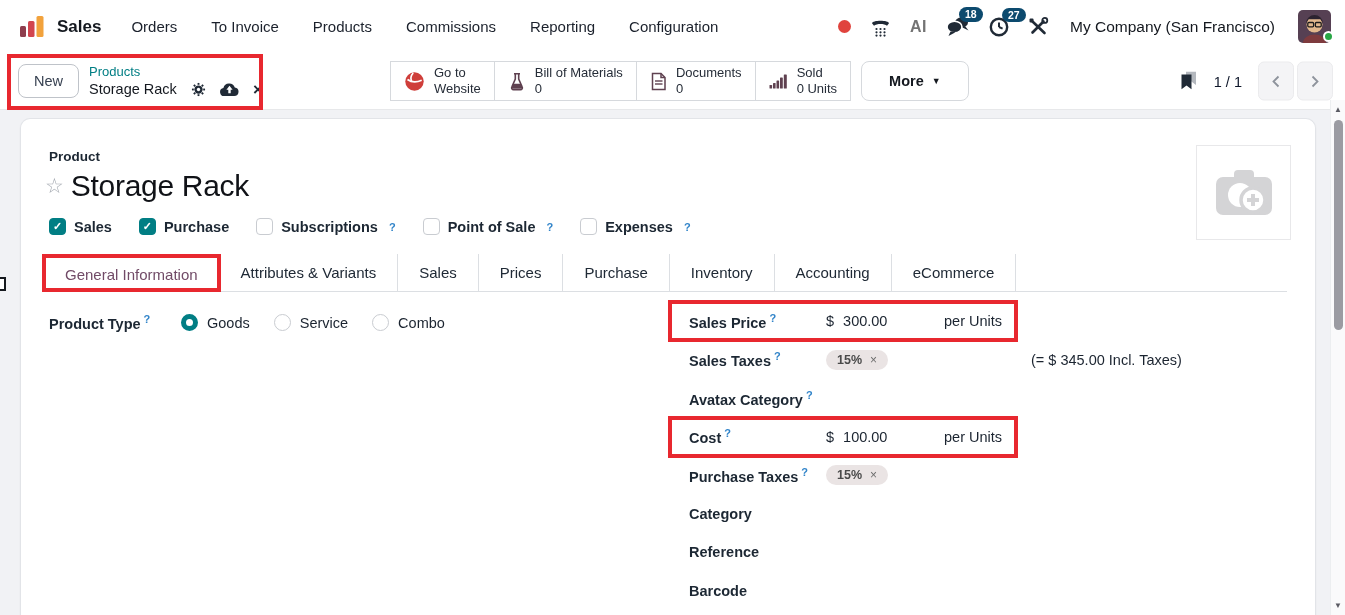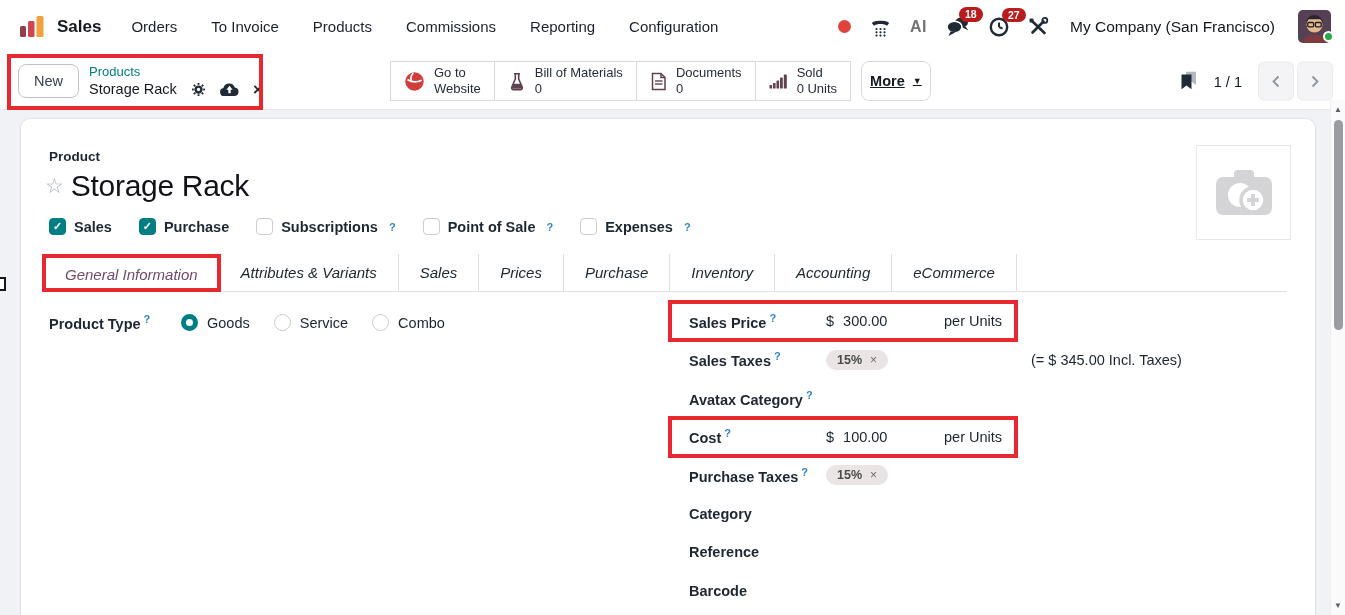--- a/index.html
+++ b/index.html
@@ -10,21 +10,21 @@
   }
   
   .topbar { height:53px; display:flex; align-items:center; padding:0 14px 0 18px; background:#fff; }
   .appname { font-size:17px; font-weight:700; color:#14181f; margin:0 30px 0 12px; }
   .menu { display:flex; gap:34px; font-size:15px; color:#1b212c; }
   .menu span { cursor:default; }
   .tb-right { margin-left:auto; display:flex; align-items:center; gap:19px; }
   .rec-dot { width:13px; height:13px; border-radius:50%; background:#e0433d; }
   .ai { font-weight:800; font-size:16px; color:#737373; letter-spacing:.5px; }
   .iconwrap { position:relative; display:flex; align-items:center; }
-  .badge { position:absolute; top:-9px; left:13px; background:#b91c1c; color:#fff;
+  .badge { position:absolute; top:-9px; left:13px; background:#0c4a6e; color:#fff;
     font-size:10.5px; font-weight:700; padding:2px 6px; border-radius:10px; line-height:1; }
   .company { font-size:15.5px; color:#14181f; margin-left:2px; }
   .avatar { position:relative; width:33px; height:33px; margin-left:4px; }
   .presence { position:absolute; right:-3px; bottom:1px; width:11px; height:11px; border-radius:50%;
     background:#28a745; border:2px solid #fff; }
   
   .control-panel { height:57px; background:#fff; position:relative; display:flex; align-items:center;
     padding:0 16px 0 18px; border-bottom:1px solid #e7e8ea; }
   .cp-left { display:flex; align-items:center; gap:10px; position:relative; }
   .new-btn { background:#fff; border:1px solid #bfc3c9; border-radius:8px; padding:8px 15px;
@@ -36,22 +36,22 @@
   .discard { font-size:17px; font-weight:700; color:#202a36; cursor:pointer; line-height:1; }
   .cp-center { position:absolute; left:390px; top:50%; transform:translateY(-50%);
     display:flex; align-items:center; }
   .btn-group { display:flex; border:1px solid #d6d9dd; border-radius:0; overflow:hidden; background:#fff; }
   .sbtn { display:flex; align-items:center; gap:9px; padding:3px 13px; min-height:38px;
     border-right:1px solid #d6d9dd; font-size:13px; line-height:1.2; color:#262d38;
     background:#fff; cursor:pointer; }
   .sbtn:last-child { border-right:none; }
   .sbtn .lbl { display:flex; flex-direction:column; text-align:left; }
   .more-btn { margin-left:10px; background:#fff; border:1px solid #d6d9dd; border-radius:8px;
-    height:40px; padding:0 8px; font-size:14.5px; font-weight:600; color:#14181f;
-    font-family:inherit; cursor:pointer; display:flex; align-items:center; gap:8px;text-decoration:underline; }
+    height:40px; padding:0 27px; font-size:14.5px; font-weight:600; color:#14181f;
+    font-family:inherit; cursor:pointer; display:flex; align-items:center; gap:8px; }
   .caret { font-size:9px; }
   .cp-right { position:absolute; right:12px; top:50%; transform:translateY(-50%);
     display:flex; align-items:center; gap:16px; }
   .pager { font-size:14.5px; color:#0f172a; }
   .chevs { display:flex; gap:3px; }
   .chev { width:36px; height:39px; background:#f4f4f6; border:1px solid #ebebed; border-radius:6px;
     display:flex; align-items:center; justify-content:center; cursor:pointer; }
   
   .content { height:583px; background:#f1f2f5; padding:8px 29px 0 20px; }
   .sheet { position:relative; width:1296px; height:497px; background:#fff;
@@ -65,21 +65,21 @@
   .toggle { display:flex; align-items:center; gap:8px; font-size:14.5px; font-weight:700; color:#1c2733; cursor:pointer; }
   .cb { width:17px; height:17px; border-radius:4px; border:1.5px solid #c9ccd1; background:#fff;
     display:flex; align-items:center; justify-content:center; font-size:11px; color:#fff; }
   .cb.checked { background:#017e84; border-color:#017e84; }
   sup.help { color:#3184c9; font-size:11px; font-weight:700; margin-left:3px; vertical-align:super; }
   .imgbox { position:absolute; top:26px; right:24px; width:95px; height:95px;
     border:1px solid #e8e8ea; display:flex; align-items:center; justify-content:center; cursor:pointer; background:#fff; }
   
   .tabs { display:flex; margin:19px 0 0 -6px; border-bottom:1px solid #dcdfe3; height:38px; }
   .tab { padding:0 21px; font-size:15px; color:#202a36; display:flex; align-items:center;
-    border-right:1px solid #dcdfe3; cursor:pointer; white-space:nowrap;font-style:italic; }
+    border-right:1px solid #dcdfe3; cursor:pointer; white-space:nowrap; }
   .tab.active { position:relative; color:#714B67; background:#fff;
     border:1px solid #dcdfe3; border-top:3px solid #514060; border-bottom:1px solid #fff; margin-bottom:-1px; }
   
   .form-area { display:grid; grid-template-columns:640px 1fr; padding-top:10px; }
   .lrow { display:grid; grid-template-columns:132px 1fr; align-items:center; height:41px; }
   .rrow { display:grid; grid-template-columns:137px 118px 1fr; align-items:center; height:38.5px; position:relative; }
   .flabel { font-size:14.5px; font-weight:700; color:#1c2733; }
   .fvalue { font-size:14.5px; color:#1b2430; cursor:text; }
   .radios { display:flex; gap:24px; align-items:center; }
   .radio-opt { display:flex; align-items:flex-end; gap:9px; font-size:14.5px; color:#1b2430; cursor:pointer; }

